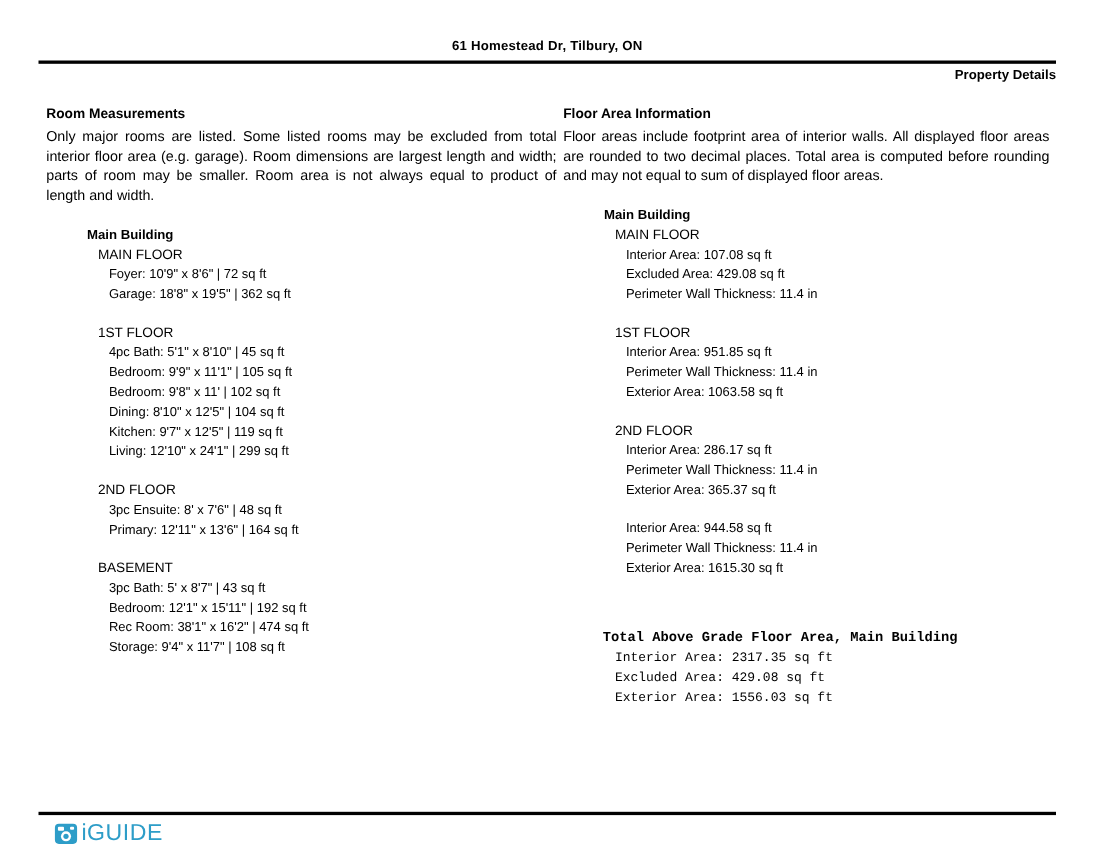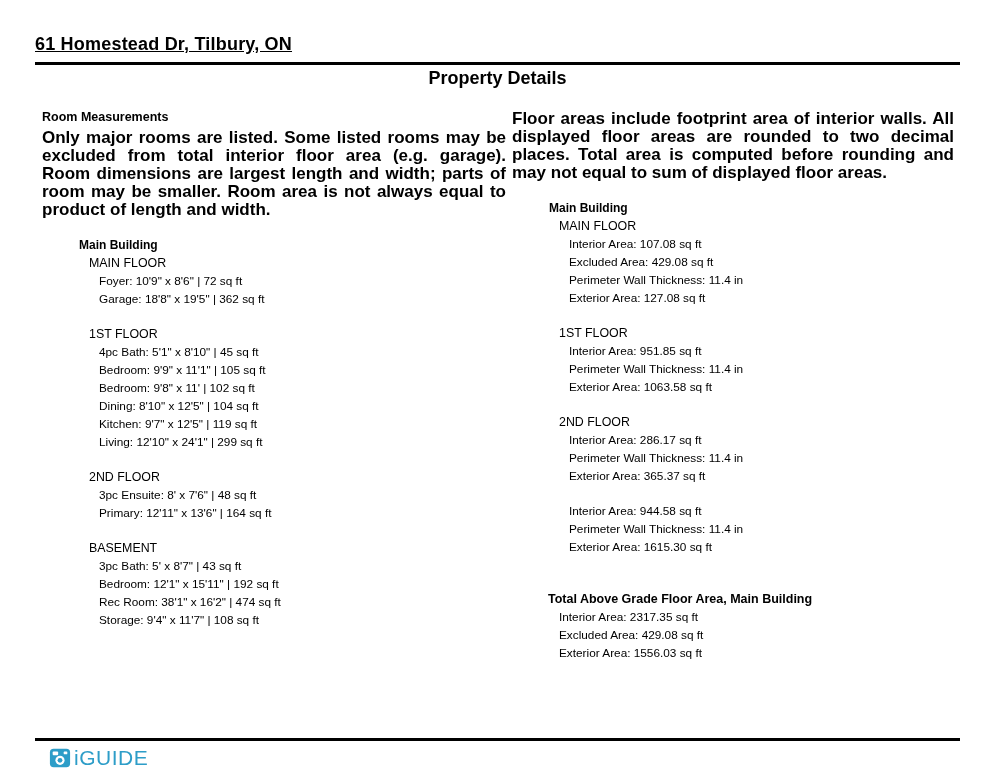--- a/index.html
+++ b/index.html
@@ -8,59 +8,57 @@
     background: #ffffff;
     font-family: "Liberation Sans", sans-serif;
     color: #000000;
     position: relative;
     overflow: hidden;
   }
   .page { position: relative; width: 994px; height: 768px; padding: 0 34px 0 35px; }
 
   .page-title {
     margin-top: 34px;
-    text-align: left;
-    font-size: 18px;
+    text-align: center;
+    font-size: 12px;
     font-weight: bold;
     letter-spacing: 0.2px;
-    text-decoration: underline;
   }
   .title-rule {
     margin-top: 7px;
     border: none;
     border-top: 3px solid #000;
     width: 100%;
   }
   .page-subtitle {
     margin-top: 3px;
-    text-align: center;
-    font-size: 18px;
+    text-align: right;
+    font-size: 12px;
     font-weight: bold;
   }
 
   .columns { display: flex; margin-top: 21px; padding-left: 7px; }
   .col-left  { width: 470px; }
   .col-right { width: 448px; }
 
   .section-heading { font-size: 12.5px; font-weight: bold; margin-bottom: 5px; }
   .section-desc {
-    font-size: 17px;
+    font-size: 13px;
     line-height: 18px;
     text-align: justify;
     padding-right: 6px;
-    font-weight: bold;
   }
 
   .building-heading { margin-top: 17px; font-size: 12px; font-weight: bold; padding-left: 37px; line-height: 18px; }
   .floor-group { }
   .floor-group + .floor-group { margin-top: 17px; }
   .floor-name { padding-left: 47px; font-size: 12.4px; line-height: 18px; }
   .item       { padding-left: 57px; font-size: 11.8px; line-height: 18px; }
 
-  .total-group { margin-top: 34px; }
+  .total-group { margin-top: 46px; font-family: Liberation Mono, monospace; }
   .total-heading { font-size: 12.5px; font-weight: bold; padding-left: 36px; line-height: 18px; }
   .total-item    { padding-left: 47px; font-size: 11.8px; line-height: 18px; }
 
   .footer {
     position: absolute;
     left: 35px; right: 34px; top: 704px;
     border-top: 3px solid #000;
     padding-top: 5px;
     display: flex;
     justify-content: space-between;
@@ -123,30 +121,30 @@
       <div class="floor-group">
         <div class="floor-name">BASEMENT</div>
         <div class="item">3pc Bath: 5' x 8'7" | 43 sq ft</div>
         <div class="item">Bedroom: 12'1" x 15'11" | 192 sq ft</div>
         <div class="item">Rec Room: 38'1" x 16'2" | 474 sq ft</div>
         <div class="item">Storage: 9'4" x 11'7" | 108 sq ft</div>
       </div>
     </div>
 
     <div class="col-right">
+      <div class="section-heading">Floor Area Information</div>
       <div class="section-desc">Floor areas include footprint area of interior walls. All displayed floor areas are rounded to two decimal places. Total area is computed before rounding and may not equal to sum of displayed floor areas.</div>
 
       <div class="building-heading">Main Building</div>
 
       <div class="floor-group">
         <div class="floor-name">MAIN FLOOR</div>
         <div class="item">Interior Area: 107.08 sq ft</div>
         <div class="item">Excluded Area: 429.08 sq ft</div>
         <div class="item">Perimeter Wall Thickness: 11.4 in</div>
-        <div class="item">Exterior Area: 127.08 sq ft</div>
       </div>
 
       <div class="floor-group">
         <div class="floor-name">1ST FLOOR</div>
         <div class="item">Interior Area: 951.85 sq ft</div>
         <div class="item">Perimeter Wall Thickness: 11.4 in</div>
         <div class="item">Exterior Area: 1063.58 sq ft</div>
       </div>
 
       <div class="floor-group">

